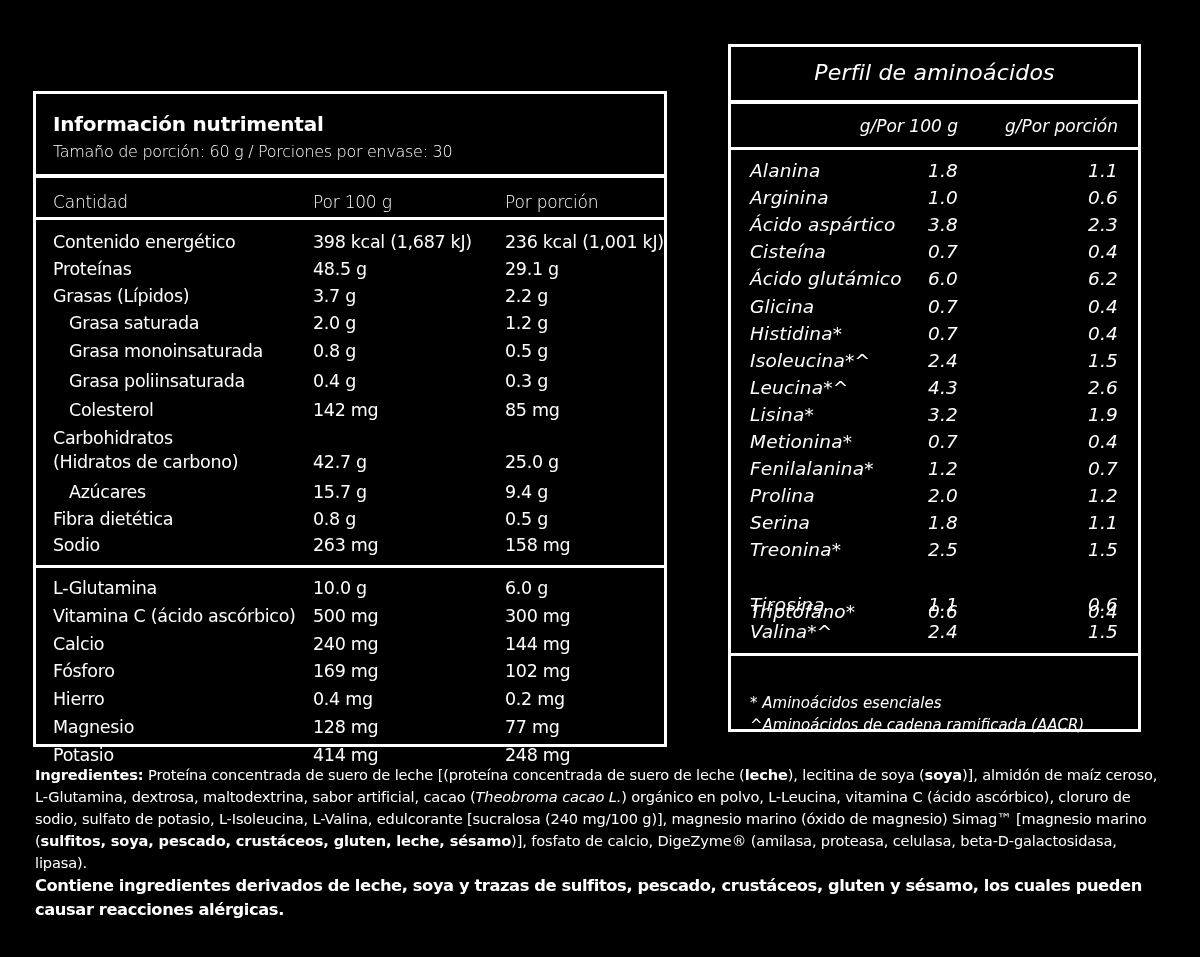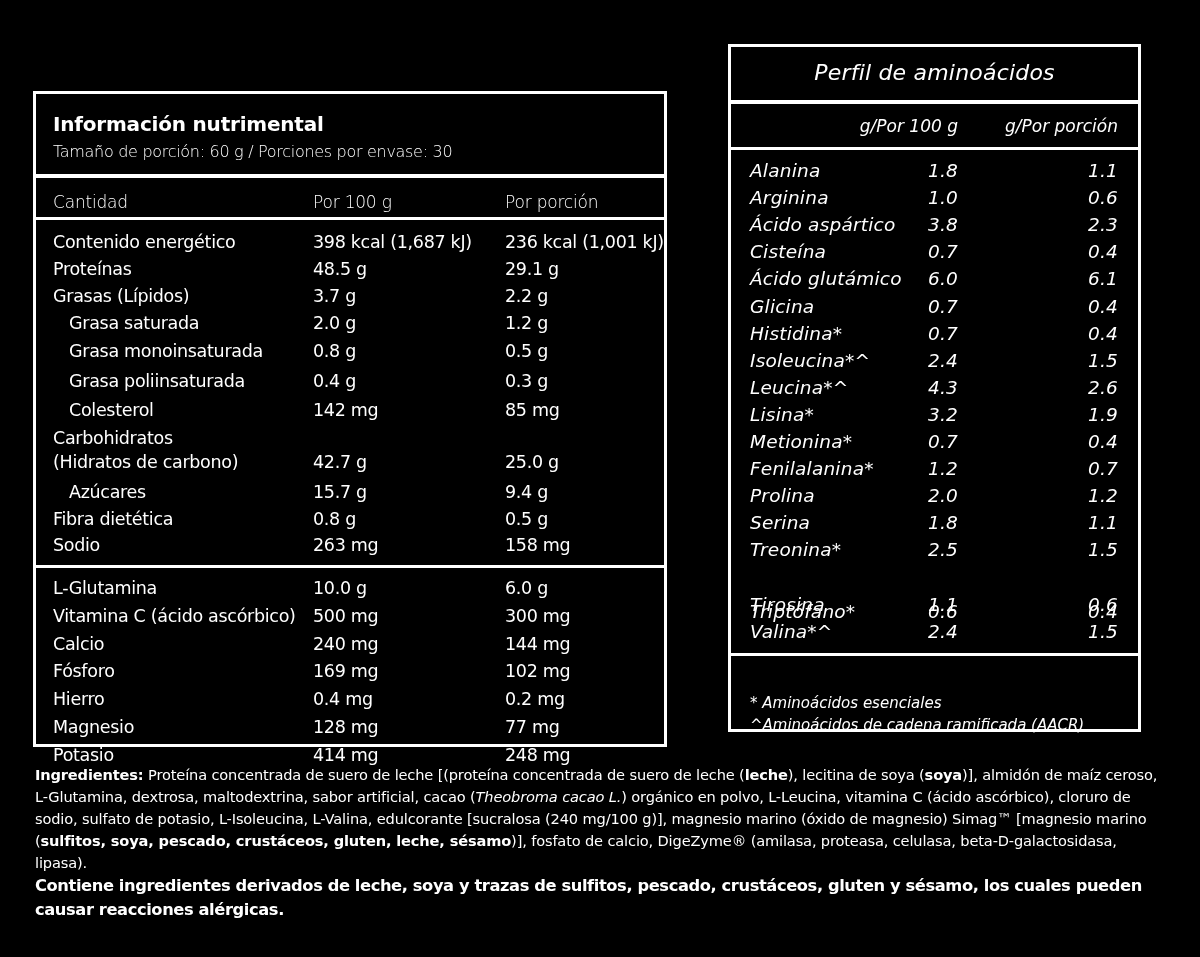--- a/index.html
+++ b/index.html
@@ -177,21 +177,21 @@
         <span class="a3">2.3</span>
       </div>
       <div class="arow" style="top: 194.3px; padding-left: 24px;">
         <span class="a1">Cisteína</span>
         <span class="a2">0.7</span>
         <span class="a3">0.4</span>
       </div>
       <div class="arow" style="top: 221.4px;">
         <span class="a1">Ácido glutámico</span>
         <span class="a2">6.0</span>
-        <span class="a3">6.1</span>
+        <span class="a3">6.2</span>
       </div>
       <div class="arow" style="top: 248.5px;">
         <span class="a1">Glicina</span>
         <span class="a2">0.7</span>
         <span class="a3">0.4</span>
       </div>
       <div class="arow" style="top: 275.6px;">
         <span class="a1">Histidina*</span>
         <span class="a2">0.7</span>
         <span class="a3">0.4</span>

